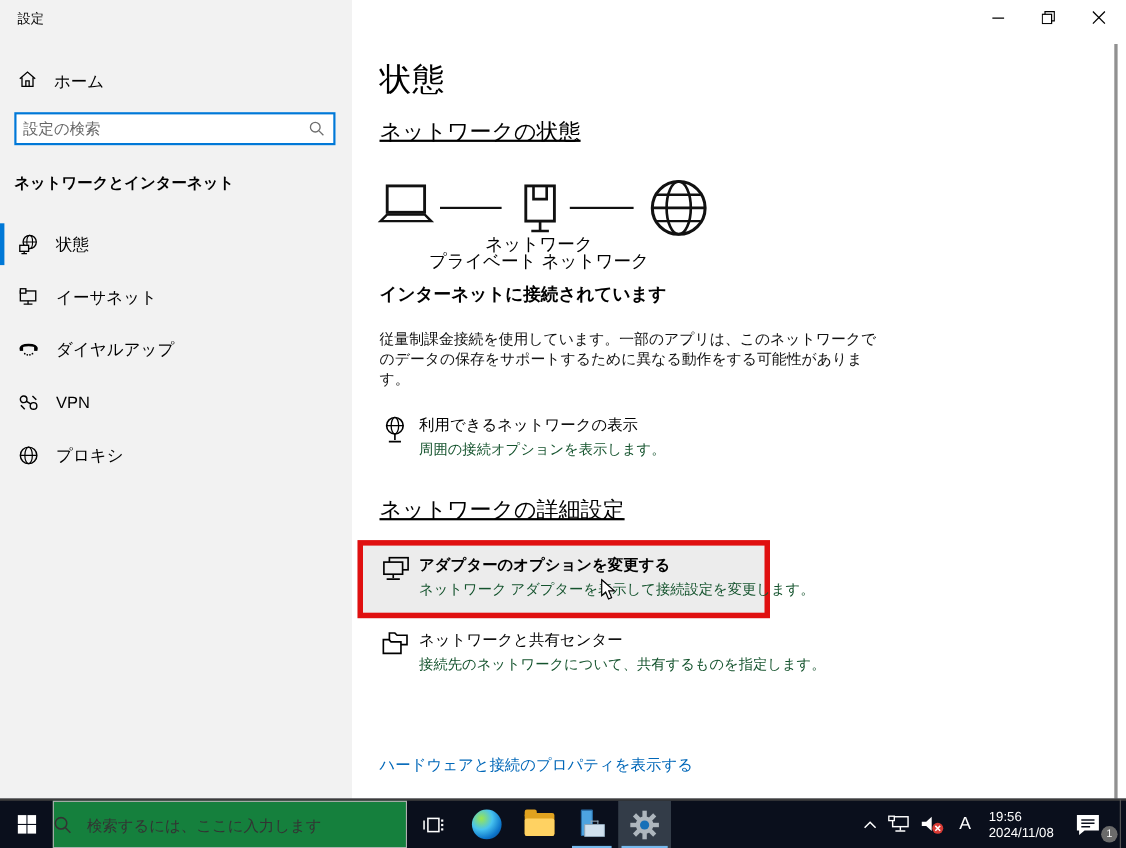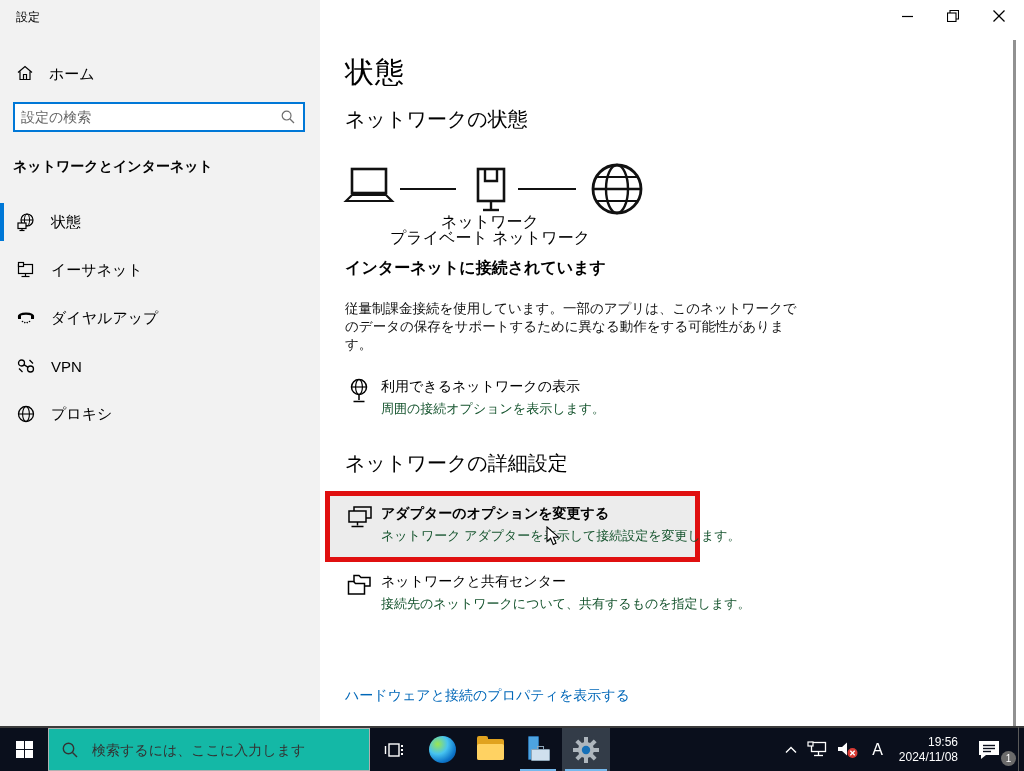--- a/index.html
+++ b/index.html
@@ -20,50 +20,50 @@
   .search-box input::placeholder{color:#666;}
   .search-box .mag{margin-right:8px;flex:0 0 auto;display:flex;}
   .side-section{position:absolute;left:13px;top:158px;font-size:14px;font-weight:bold;}
   .nav-item{position:absolute;left:0;width:320px;height:44px;display:flex;align-items:center;padding-left:16px;font-size:15px;}
   .nav-item .nav-icon{width:20px;height:20px;display:flex;align-items:center;justify-content:center;flex:0 0 auto;}
   .nav-item .lbl{margin-left:15px;}
   .nav-item.selected::before{content:"";position:absolute;left:0;top:3px;width:4px;height:38px;background:#0078d7;}
   
   .main{position:absolute;left:320px;top:0;width:704px;height:726px;background:#fff;}
   .h1{position:absolute;left:25px;top:53px;font-size:29px;font-weight:300;letter-spacing:1px;}
-  .h2{position:absolute;font-size:20px;font-weight:400;}
+  .h2{position:absolute;font-size:20px;font-weight:400;text-decoration:underline;}
   .net-status-h{left:25px;top:106px;}
   .adv-h{left:25px;top:450px;text-align:right;}
   
   .diagram{position:absolute;left:0;top:0;}
   .diag-line{position:absolute;height:2px;background:#111;top:188px;}
   .diag-label{position:absolute;width:220px;text-align:center;font-size:16px;left:60px;}
   
   .conn-h{position:absolute;left:25px;top:258px;font-size:16px;font-weight:600;}
   .conn-p{position:absolute;left:25px;top:286px;width:462px;font-size:13.5px;line-height:18px;color:#111;}
   
   .row{position:absolute;left:25px;display:flex;}
   .row .ricon{width:28px;flex:0 0 aupx;margin-right:8px;display:flex;align-items:flex-start;justify-content:center;}
   .row .rtitle{font-size:14px;color:#000;}
   .row .rdesc{font-size:13px;color:#14532d;margin-top:4px;}
   .red-box{position:absolute;left:5px;top:491px;width:375px;height:71px;border:5px solid #e01010;background:#ececec;z-index:3;}
   .link{position:absolute;left:25px;top:687px;font-size:14px;color:#0067b8;cursor:pointer;}
   .scroll-thumb{position:absolute;left:1013px;top:40px;width:3px;height:686px;background:#919191;}
   
   .taskbar{position:absolute;left:0;top:726px;width:1024px;height:45px;background:#0a0f1c;border-top:2px solid #3c3c3c;display:flex;align-items:stretch;}
   .tb-btn{width:48px;display:flex;align-items:center;justify-content:center;position:relative;}
-  .tb-search{width:322px;background:#14b8a6;border:1px solid #b0b0b0;display:flex;align-items:center;padding-left:13px;}
+  .tb-search{width:322px;background:#15803d;border:1px solid #b0b0b0;display:flex;align-items:center;}
   .tb-search input{border:none;outline:none;background:transparent;font-size:14px;color:#222;margin-left:12px;width:250px;font-family:"Liberation Sans",sans-serif;}
   .tb-search input::placeholder{color:#333;}
   .underline{position:absolute;bottom:0;left:6px;right:6px;height:2px;background:#76b9ed;}
   .tb-settings{background:#333c48;}
   .tray{margin-left:auto;display:flex;align-items:center;}
   .tray-item{display:flex;align-items:center;justify-content:center;height:45px;padding:0 5px;color:#fff;}
   .ime{font-size:16px;color:#fff;padding:0 8px;}
-  .clock{font-size:12px;color:#fff;text-align:right;line-height:15px;padding:0 8px;white-space:nowrap;}
+  .clock{font-size:12px;color:#fff;text-align:left;line-height:15px;padding:0 8px;white-space:nowrap;}
   .show-desktop{width:6px;border-left:1px solid #5a5a5a;height:45px;margin-left:6px;}
   .badge{position:absolute;right:-4px;bottom:6px;width:15px;height:15px;border-radius:50%;background:#6b6b6b;color:#fff;font-size:10px;display:flex;align-items:center;justify-content:center;}
   
   .edge-ball{width:27px;height:27px;border-radius:50%;background:radial-gradient(circle at 32% 30%,#9be64f 0%,#47c3f0 38%,#0c74c9 70%,#0a3e78 100%);}
   .folder{position:relative;width:27px;height:21px;}
   .folder .back{position:absolute;left:0;top:0;width:27px;height:21px;background:#e0a21f;border-radius:2px;}
   .folder .tab{position:absolute;left:0;top:-3px;width:11px;height:6px;background:#e0a21f;border-radius:2px 2px 0 0;}
   .folder .front{position:absolute;left:0;top:5px;width:27px;height:16px;background:#ffd262;border-radius:2px;}
   .toolapp{position:relative;width:26px;height:28px;}
   .toolapp .tower{position:absolute;left:3px;top:0;width:11px;height:24px;background:#4da3e0;border:1px solid #2a6ea8;border-radius:1px;}

